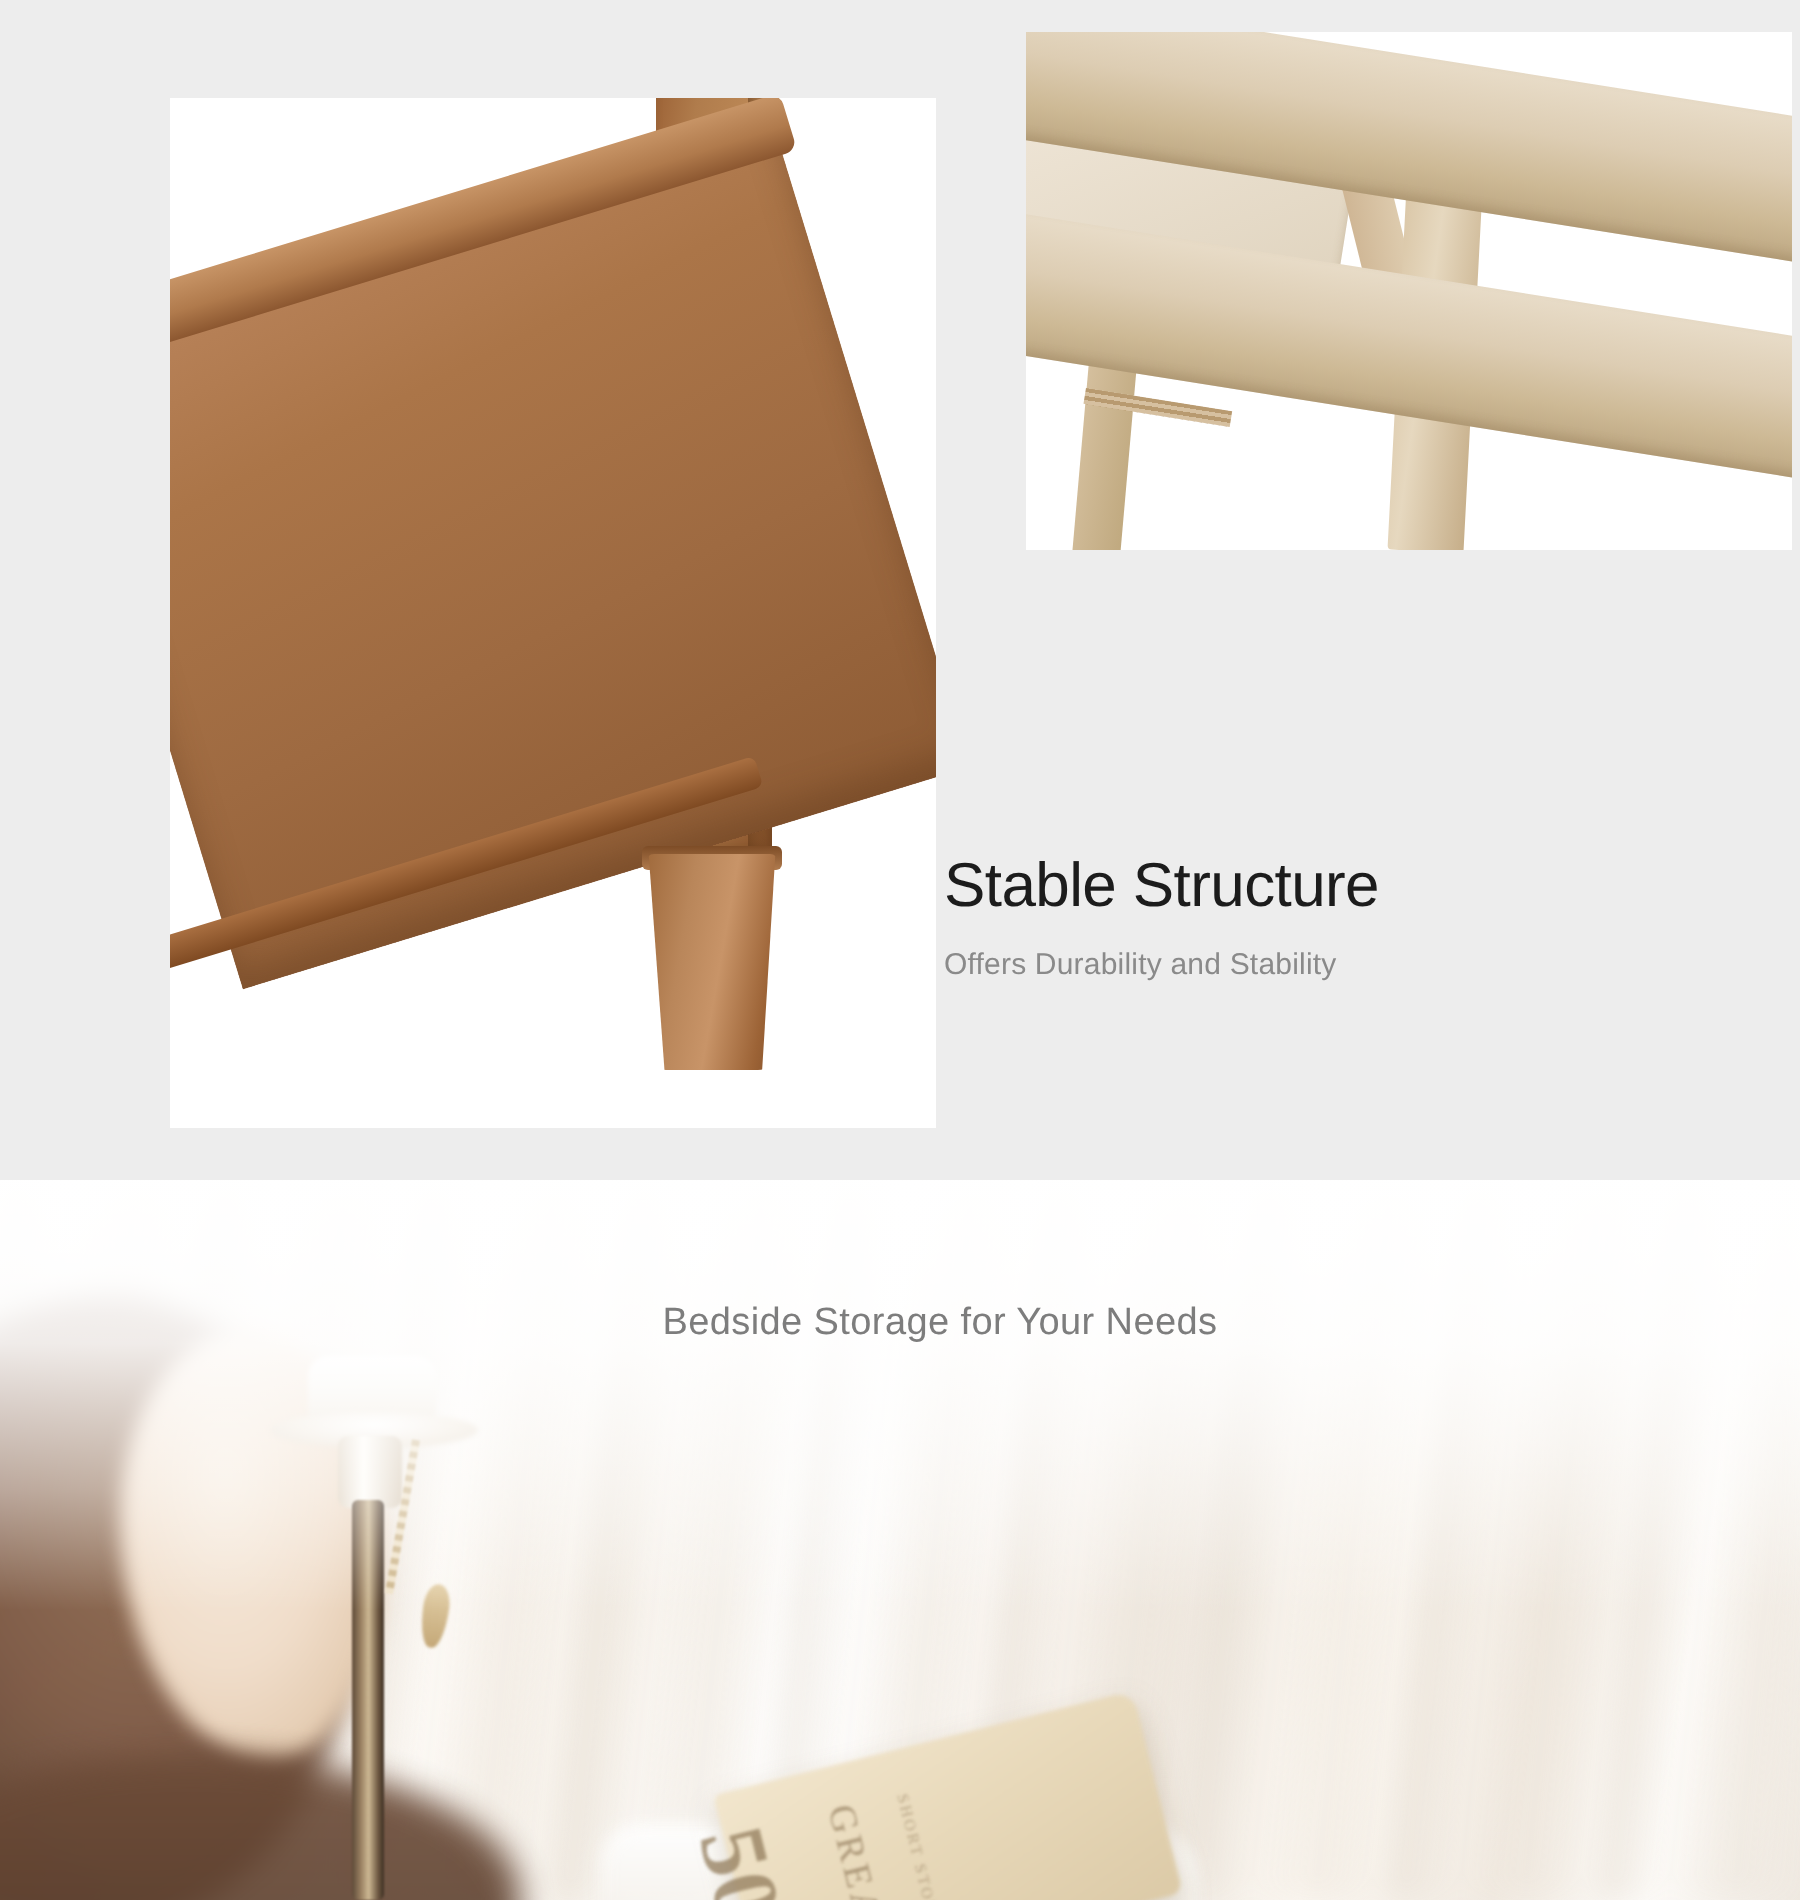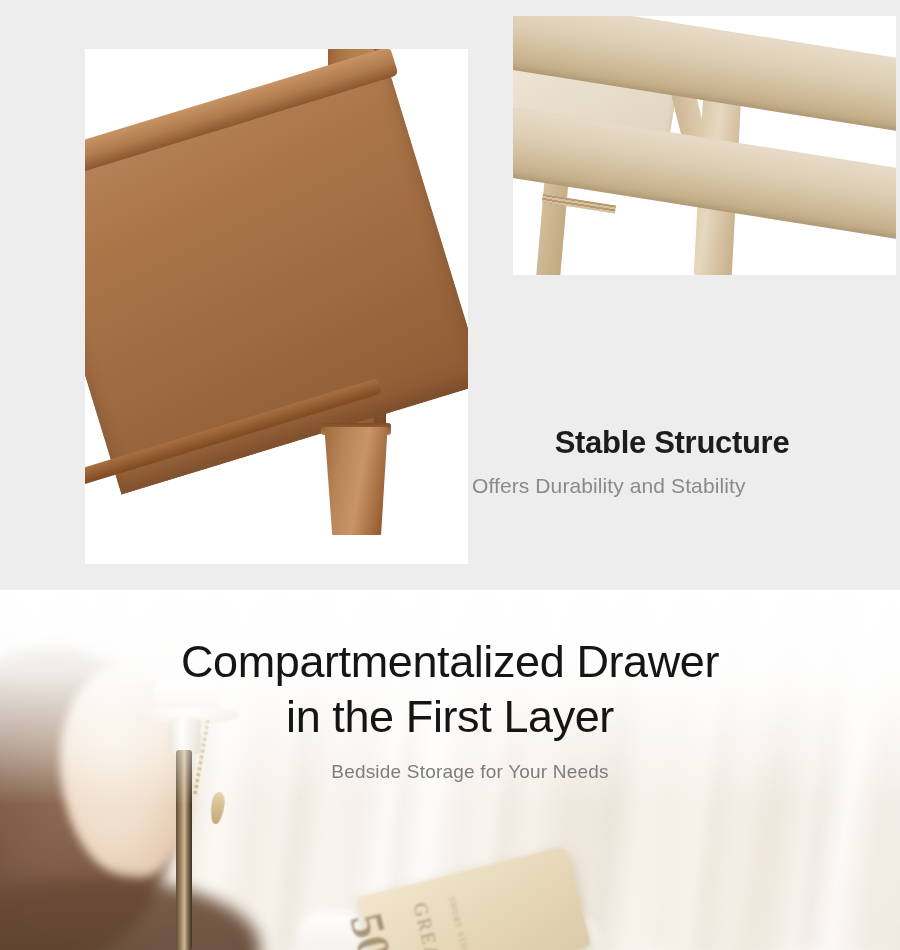--- a/index.html
+++ b/index.html
@@ -194,29 +194,28 @@
   
   .structure-copy {
     position: absolute;
     left: 472px;
     top: 425px;
     width: 400px;
   }
   .structure-title {
     margin: 0;
     font-size: 31px;
-    font-weight: bold;
+    font-weight: normal;
     color: #1c1c1c;
     letter-spacing: -0.3px;
     line-height: 1.15;
-    text-align: center;
   }
   .structure-sub {
     margin: 13px 0 0 0;
-    font-size: 21px;
+    font-size: 15px;
     font-weight: normal;
     color: #8a8a8a;
     letter-spacing: 0.1px;
   }
 
   
   .section-drawer {
     position: absolute;
     left: 0;
     top: 590px;
@@ -487,21 +486,17 @@
       <div class="book-emboss">
         <span class="book-50">50</span>
         <span class="book-great">GREAT</span>
         <span class="book-sub">SHORT STORIES</span>
       </div>
 
       <div class="scene-fade"></div>
     </div>
 
     <div class="drawer-copy">
-      <h2 class="drawer-title">
-        <span>Compartmentalized Drawer</span><br>
-        <span>in the First Layer</span>
-      </h2>
       <p class="drawer-sub">Bedside Storage for Your Needs</p>
     </div>
   </section>
 
 </div>
 
 </body></html>

